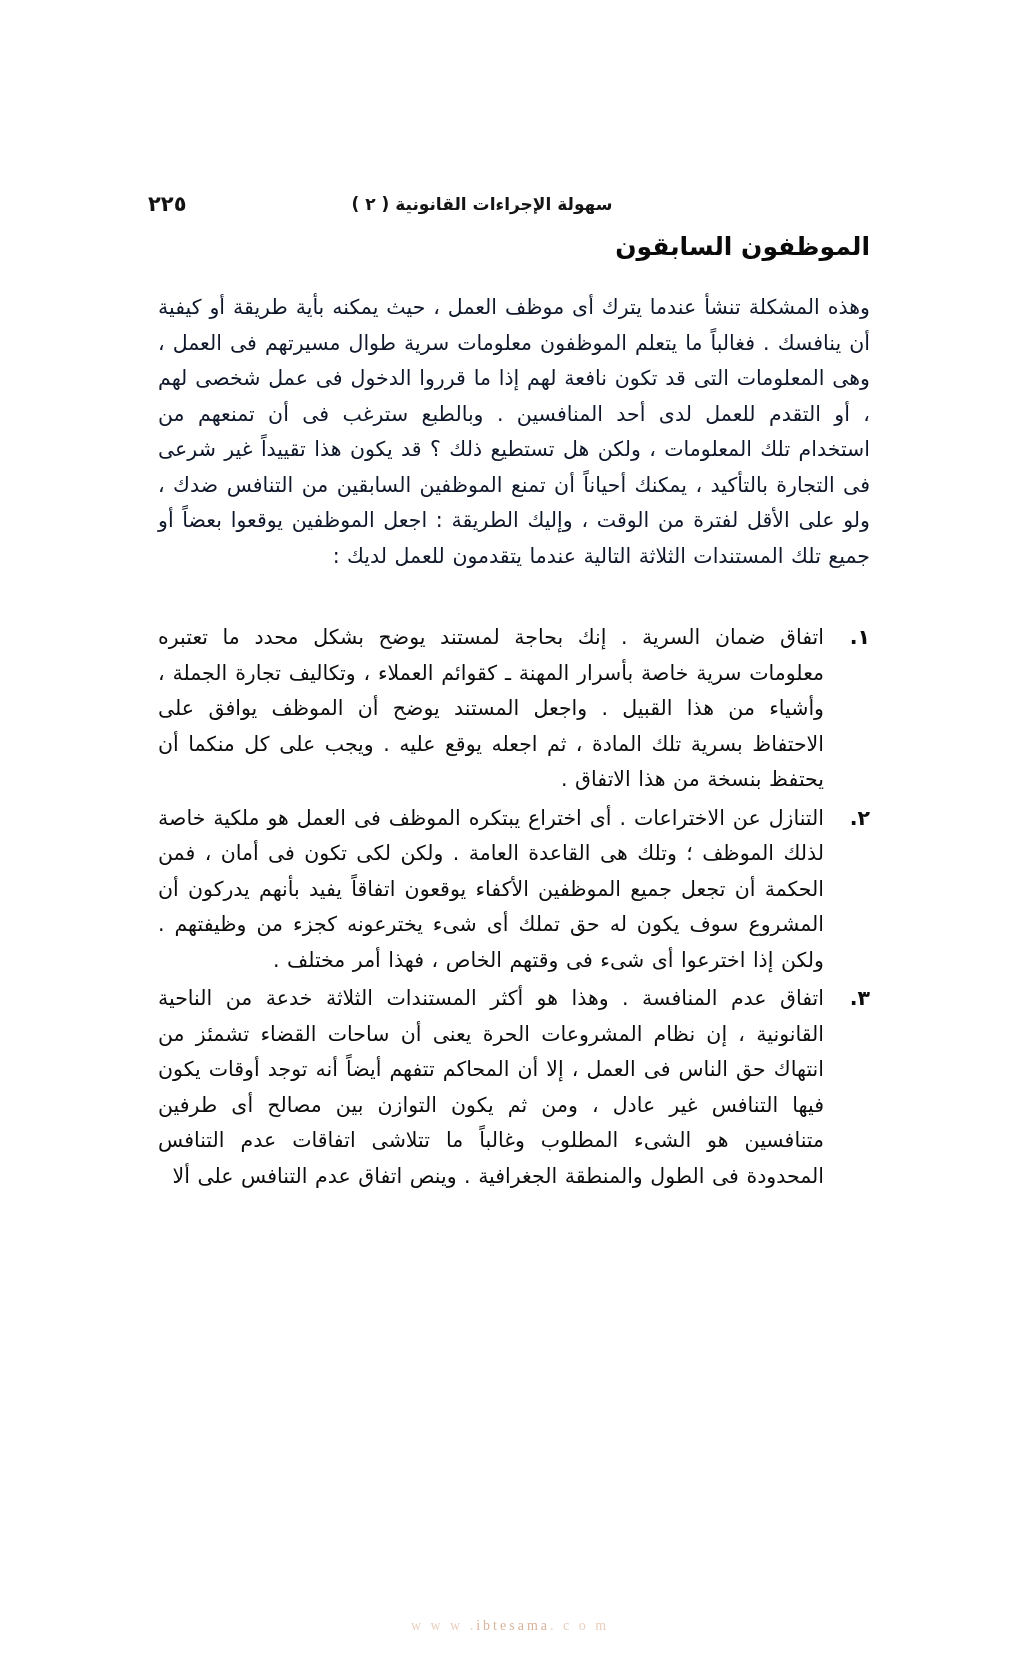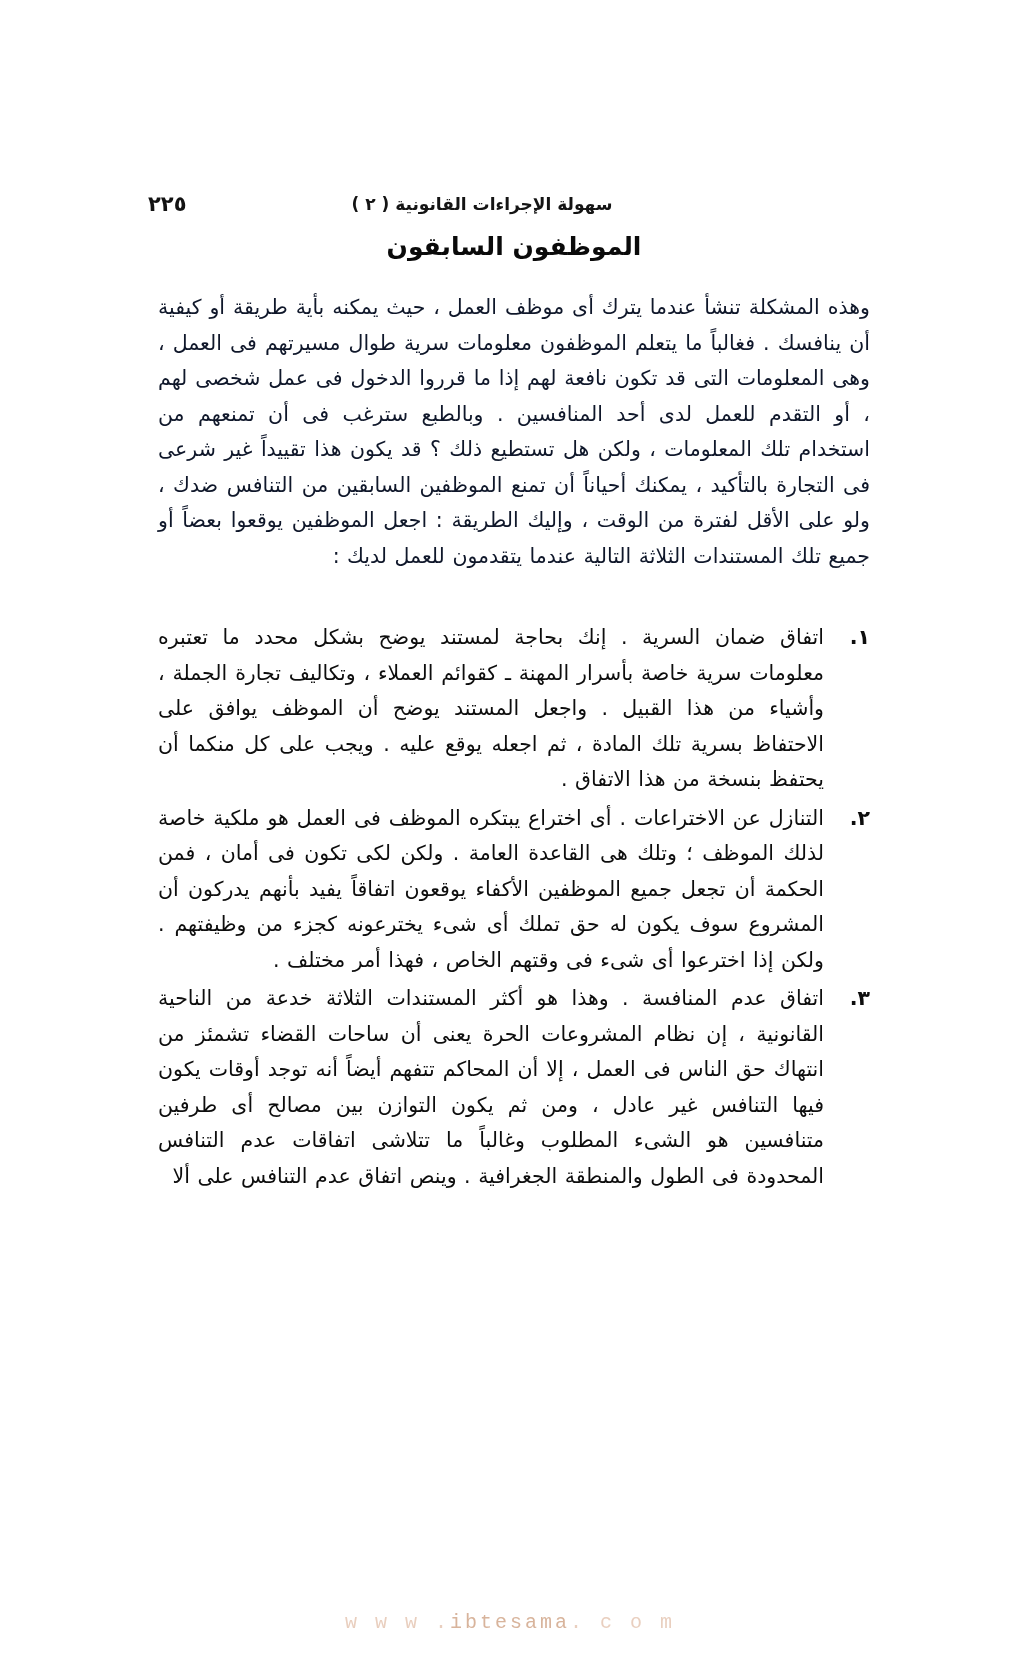--- a/index.html
+++ b/index.html
@@ -63,21 +63,21 @@
     width: 712px;
     direction: rtl;
     text-align: justify;
     color: #0d0d0d;
   }
 
   h2.section-heading {
     margin: 0 0 28px 0;
     font-size: 25px;
     font-weight: 700;
-    text-align: center;
+    text-align: right;
     line-height: 1.2;
     letter-spacing: -0.5px;
     color: #0a0a0a;
   }
 
   p.body-para {
     margin: 0 0 6px 0;
     font-size: 20.5px;
     line-height: 35.5px;
     text-align: justify;
@@ -119,22 +119,22 @@
   }
 
   
   .watermark {
     position: absolute;
     bottom: 46px;
     left: 0;
     right: 0;
     text-align: center;
     direction: ltr;
-    font-family: Liberation Mono, monospace;
-    font-size: 20px;
+    font-family: Liberation Serif, serif;
+    font-size: 14px;
     letter-spacing: 3px;
     color: #e9cfbf;
     font-weight: 400;
   }
   .watermark .wm-mid {
     color: #d8b49c;
   }
 
   
   .column, .running-header {

